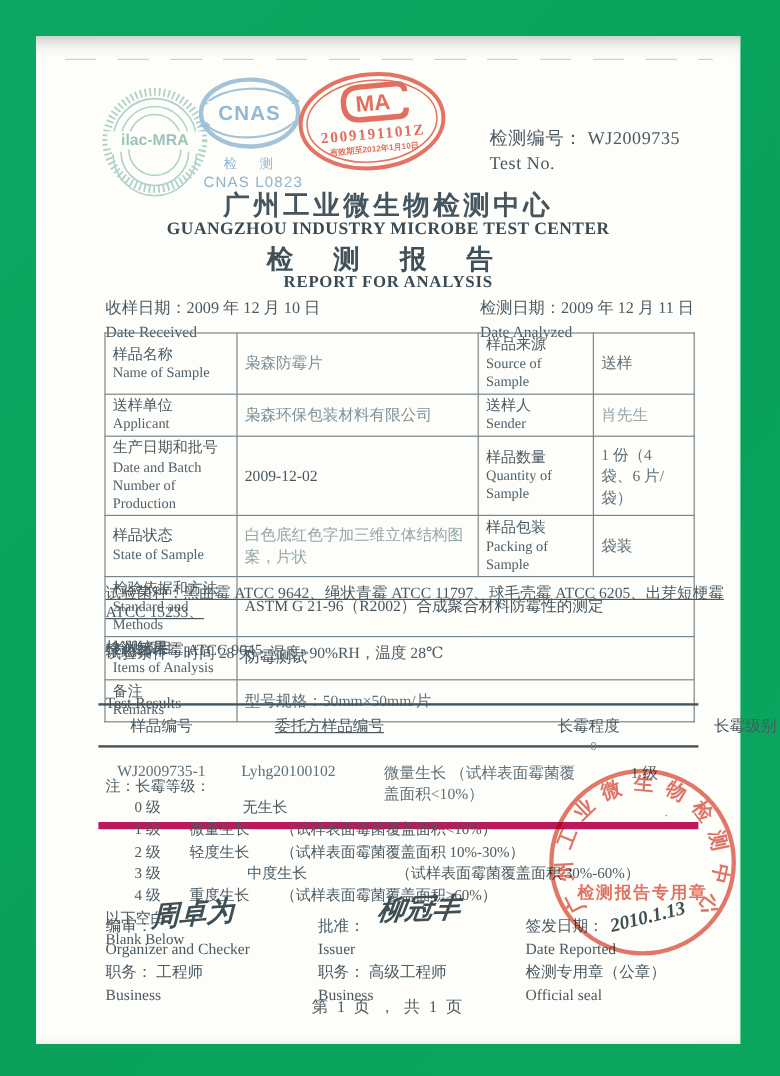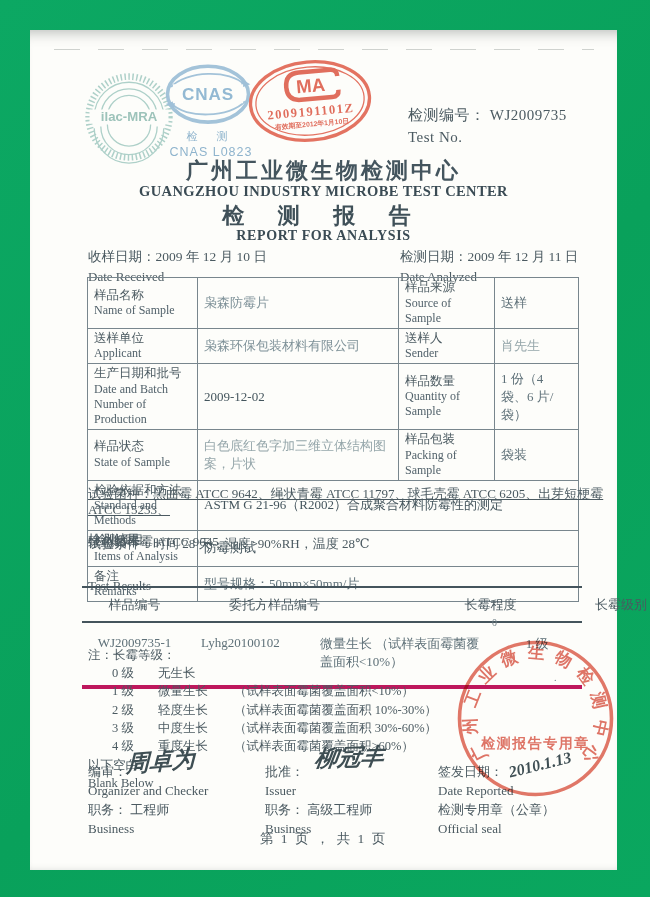--- a/index.html
+++ b/index.html
@@ -36,21 +36,21 @@
   .lbl .en{font-size:12px;color:#51616a;}
   .val{font-size:13px;}
   .v-light{color:#7e9198;} .v-lighter{color:#95a6aa;} .v-mid{color:#5e7078;} .v-dark{color:#44555d;}
   
   .para{font-size:13px;line-height:1.2;}
   
   .res{left:52px;top:556px;width:500px;border-top:2.5px solid #44545c;}
   .res-head{display:grid;grid-template-columns:105px 150px 155px 90px;padding:8px 0 7px 0;
     border-bottom:2px solid #44545c;font-size:13px;color:#4b5a61;gap:28px;}
   .res-row{display:grid;grid-template-columns:105px 105px 200px 90px;padding:12px 0 14px 0;
-    border-bottom:4px solid #be185d;font-size:13px;}
+    border-bottom:6px solid #be185d;font-size:13px;}
   .tc{text-align:center;}
   .artifact-zero{position:absolute;left:410px;top:29px;font-size:10px;color:#6d7d84;}
   .artifact-dot{position:absolute;left:472px;top:84px;font-size:10px;color:#6d7d84;}
   
   .notes{left:58px;top:618px;font-size:12.5px;line-height:1.2;}
   .note-row{display:grid;grid-template-columns:46px 76px auto;margin-top:3.2px;}
   
   .sig-block{font-size:13px;line-height:1.45;}
   .sig1{left:58px;top:733px;} .sig2{left:235px;top:733px;} .sig3{left:408px;top:733px;}
   .handwrite{font-style:italic;font-weight:bold;color:#3e4e53;}
@@ -216,52 +216,52 @@
 
   <div class="abs para ink" style="left:58px;top:456px;text-decoration:underline;">试验菌种：黑曲霉 ATCC 9642、绳状青霉 ATCC 11797、球毛壳霉 ATCC 6205、出芽短梗霉 ATCC 15233、</div>
   <div class="abs para ink" style="left:58px;top:459px;margin-top:45px;">绿色黏帚霉 ATCC 9645</div>
   <div class="abs para ink" style="left:58px;top:506px;">试验条件：时间 28 天，湿度&gt;90%RH，温度 28℃</div>
   <div class="abs para ink" style="left:58px;top:502px;">检测结果：</div>
   <div class="abs para ink" style="left:58px;top:548px;">Test Results</div>
 
   <div class="abs res">
     <div class="res-head">
       <span class="tc">样品编号</span>
-      <span style="text-align:left;padding-left:14px;">委托方样品编号</span>
+      <span style="text-align:left;padding-left:14px;text-decoration:underline;">委托方样品编号</span>
       <span class="tc" style="margin-left:40px;">长霉程度</span>
       <span class="tc">长霉级别</span>
     </div>
     <span class="artifact-zero">0</span>
     <div class="res-row v-mid">
       <span class="tc">WJ2009735-1</span>
       <span style="text-align:left;padding-left:14px;">Lyhg20100102</span>
       <span style="padding-left:28px;">微量生长 （试样表面霉菌覆盖面积&lt;10%）</span>
       <span class="tc">1 级</span>
     </div>
     <span class="artifact-dot">.</span>
   </div>
 
   <div class="abs notes ink">
     <div>注：长霉等级：</div>
-    <div class="note-row" style="padding-left:24px;">
+    <div class="note-row" style="padding-left:24px;gap:44px;">
       <span>0 级</span>
       <span>无生长</span>
       <span></span>
     </div>
     <div class="note-row" style="padding-left:24px;">
       <span>1 级</span>
       <span>微量生长</span>
       <span>（试样表面霉菌覆盖面积&lt;10%）</span>
     </div>
     <div class="note-row" style="padding-left:24px;">
       <span>2 级</span>
       <span>轻度生长</span>
       <span>（试样表面霉菌覆盖面积 10%-30%）</span>
     </div>
-    <div class="note-row" style="padding-left:24px;">
+    <div class="note-row" style="padding-left:24px;gap:48px;">
       <span>3 级</span>
       <span>中度生长</span>
       <span>（试样表面霉菌覆盖面积 30%-60%）</span>
     </div>
     <div class="note-row" style="padding-left:24px;">
       <span>4 级</span>
       <span>重度生长</span>
       <span>（试样表面霉菌覆盖面积&gt;60%）</span>
     </div>
     <div style="margin-top:4px;">以下空白</div>

